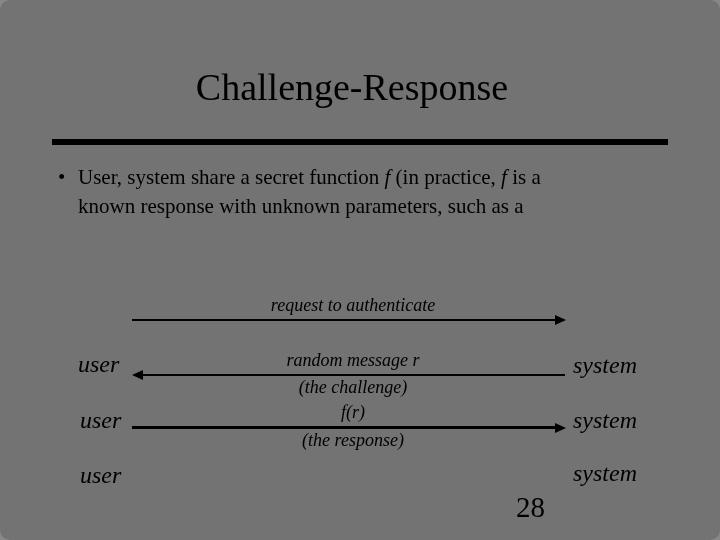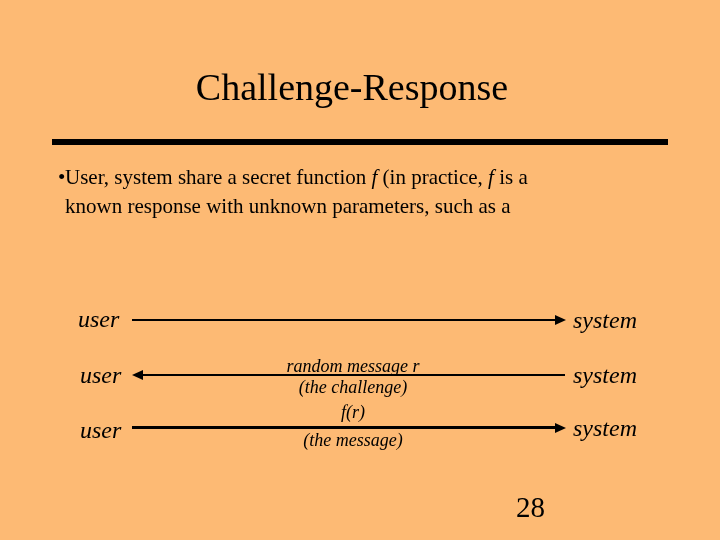--- a/index.html
+++ b/index.html
@@ -1,23 +1,24 @@
 <!DOCTYPE html>
 <html><head>
 <meta charset="utf-8">
 <style>
   html, body { margin: 0; padding: 0; }
   body { background: #888; }
   .slide {
     position: relative;
     width: 720px; height: 540px;
-    background: #fdba74;
+    background: #737373;
     color: #000000;
     font-family: "Liberation Serif", "DejaVu Serif", serif;
     overflow: hidden;
+    border-radius: 10px;
   }
   .title {
     position: absolute;
     left: 0; top: 66px; width: 704px;
     text-align: center;
     font-size: 38px;
     line-height: 42px;
     font-weight: normal;
     white-space: nowrap;
   }
@@ -33,31 +34,32 @@
     width: 600px;
     font-size: 21px;
     line-height: 29px;
   }
   .bullet-marker {
     position: absolute;
     left: 0; top: 0;
     font-size: 21px;
     line-height: 29px;
   }
-  .bullet-lines { margin-left: 7px; }
+  .bullet-lines { margin-left: 20px; }
   .bullet-lines .b-line { white-space: nowrap; }
   .bullet-lines .it { font-style: italic; }
 
   .diagram { position: absolute; left: 0; top: 0; width: 720px; height: 540px; }
   .endpoint {
     position: absolute;
     font-size: 24px;
     line-height: 26px;
     font-style: italic;
     white-space: nowrap;
+    margin-top: 45px;
   }
   .msg-line { position: absolute; background: #000000; }
   .arrow-right {
     position: absolute; width: 0; height: 0;
     border-top: 5px solid transparent;
     border-bottom: 5px solid transparent;
     border-left: 11px solid #000000;
   }
   .arrow-left {
     position: absolute; width: 0; height: 0;
@@ -96,33 +98,34 @@
         <div class="b-line"><span>User, system share a secret function </span><span class="it">f</span><span> (in practice, </span><span class="it">f</span><span> is a</span></div>
         <div class="b-line"><span>known response with unknown parameters, such as a</span></div>
       </div>
   </div>
 
   <div class="diagram">
 
     <span class="endpoint" style="left:78px; top:306px;">user</span>
     <div class="msg-line" style="left:132px; top:319px; width:424px; height:2px;"></div>
     <div class="arrow-right" style="left:555px; top:315px;"></div>
+    <div class="msg-label" style="top:295px;">request to authenticate</div>
     <span class="endpoint" style="left:573px; top:307px;">system</span>
 
     <span class="endpoint" style="left:80px; top:362px;">user</span>
     <div class="arrow-left" style="left:132px; top:370px;"></div>
     <div class="msg-line" style="left:142px; top:374px; width:423px; height:1.5px;"></div>
-    <div class="msg-label" style="top:350px;margin-top:6px;">random message r</div>
+    <div class="msg-label" style="top:350px;">random message r</div>
     <div class="msg-label" style="top:377px;font-style:italic;">(the challenge)</div>
     <span class="endpoint" style="left:573px; top:362px;">system</span>
 
     <span class="endpoint" style="left:80px; top:417px;">user</span>
     <div class="msg-line" style="left:132px; top:426px; width:424px; height:3px;"></div>
     <div class="arrow-right" style="left:555px; top:423px;"></div>
     <div class="msg-label" style="top:402px;">f(r)</div>
-    <div class="msg-label" style="top:430px;">(the message)</div>
+    <div class="msg-label" style="top:430px;">(the response)</div>
     <span class="endpoint" style="left:573px; top:415px;">system</span>
 
   </div>
 
   <div class="page-number">28</div>
 
 </div>
 
 </body></html>

